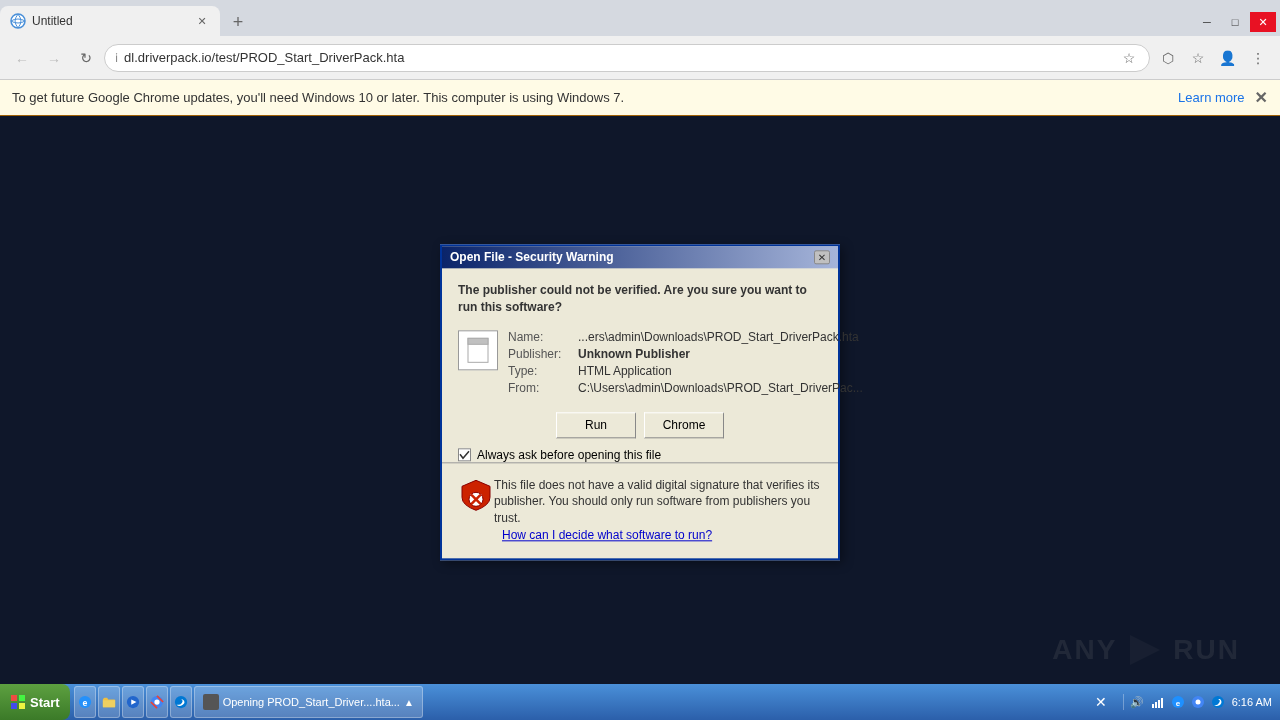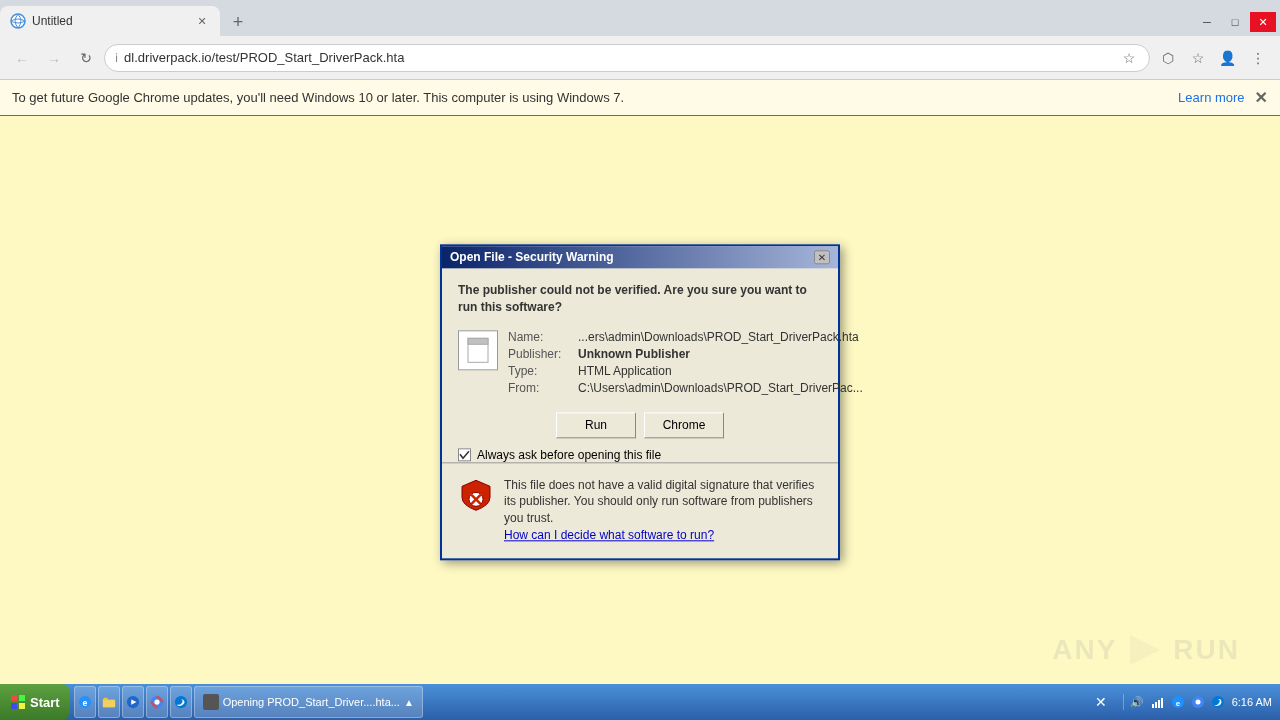--- a/index.html
+++ b/index.html
@@ -215,21 +215,21 @@
     .info-bar-close {
       color: #666;
       cursor: pointer;
       font-size: 16px;
       font-weight: bold;
     }
 
     
     .browser-content {
       flex: 1;
-      background: #fef9c3;
+      background: #0f172a;
       position: relative;
       overflow: hidden;
     }
 
     
     .security-dialog {
       position: absolute;
       top: 50%;
       left: 50%;
       transform: translate(-50%, -55%);
@@ -370,21 +370,20 @@
 
     .dialog-divider {
       border: none;
       border-top: 1px solid #999;
       margin: 0 -16px 10px -16px;
     }
 
     .dialog-security-warning {
       display: flex;
       align-items: flex-start;
-      gap: 10px;
       padding-top: 4px;
     }
 
     .security-shield {
       width: 36px;
       height: 36px;
       flex-shrink: 0;
       display: flex;
       align-items: center;
       justify-content: center;
@@ -394,20 +393,21 @@
       font-family: 'Tahoma', Arial, sans-serif;
       font-size: 12px;
       color: #333;
       line-height: 1.4;
     }
 
     .security-link {
       color: #0000cc;
       text-decoration: underline;
       cursor: pointer;
+      margin-left: 8px;
     }
 
     
     .taskbar {
       height: 36px;
       background: linear-gradient(to bottom, #4a90d9, #2b5faa);
       display: flex;
       align-items: center;
       position: absolute;
       bottom: 0;

